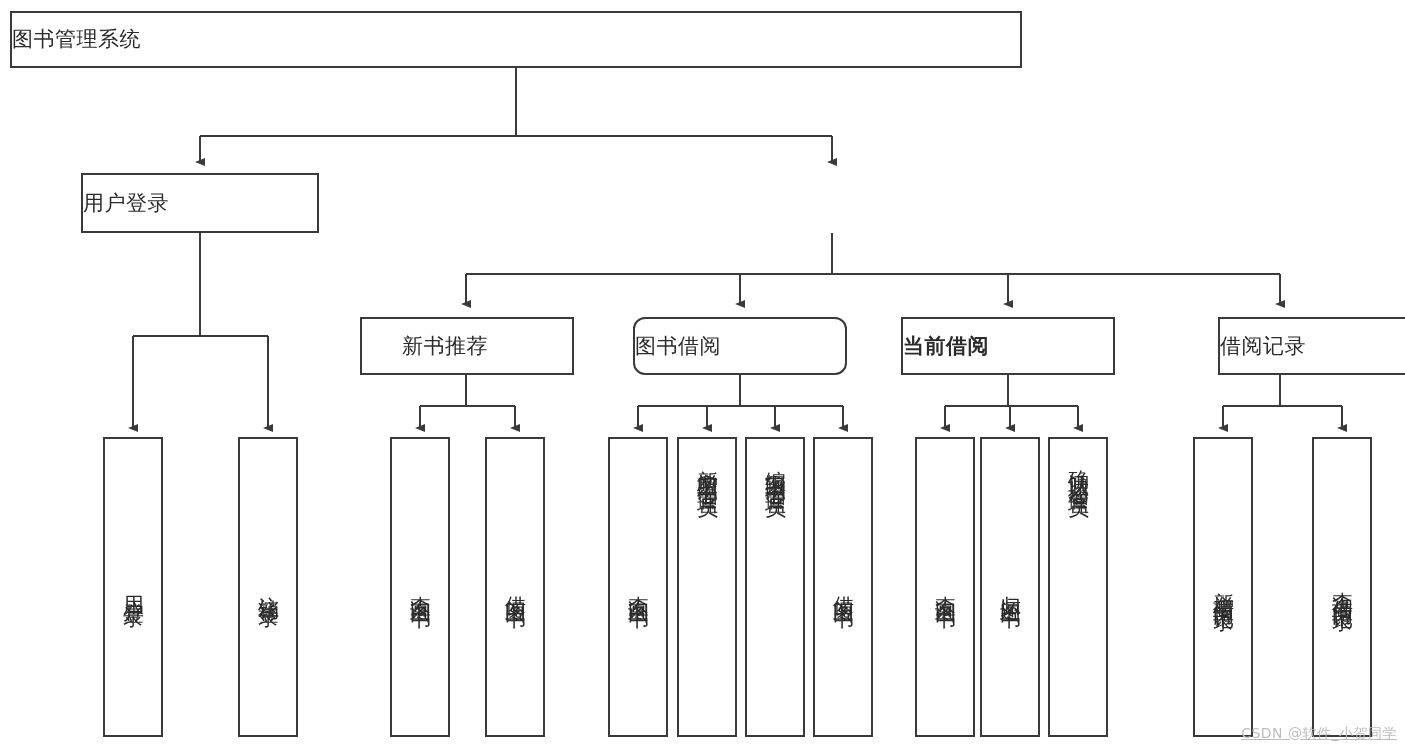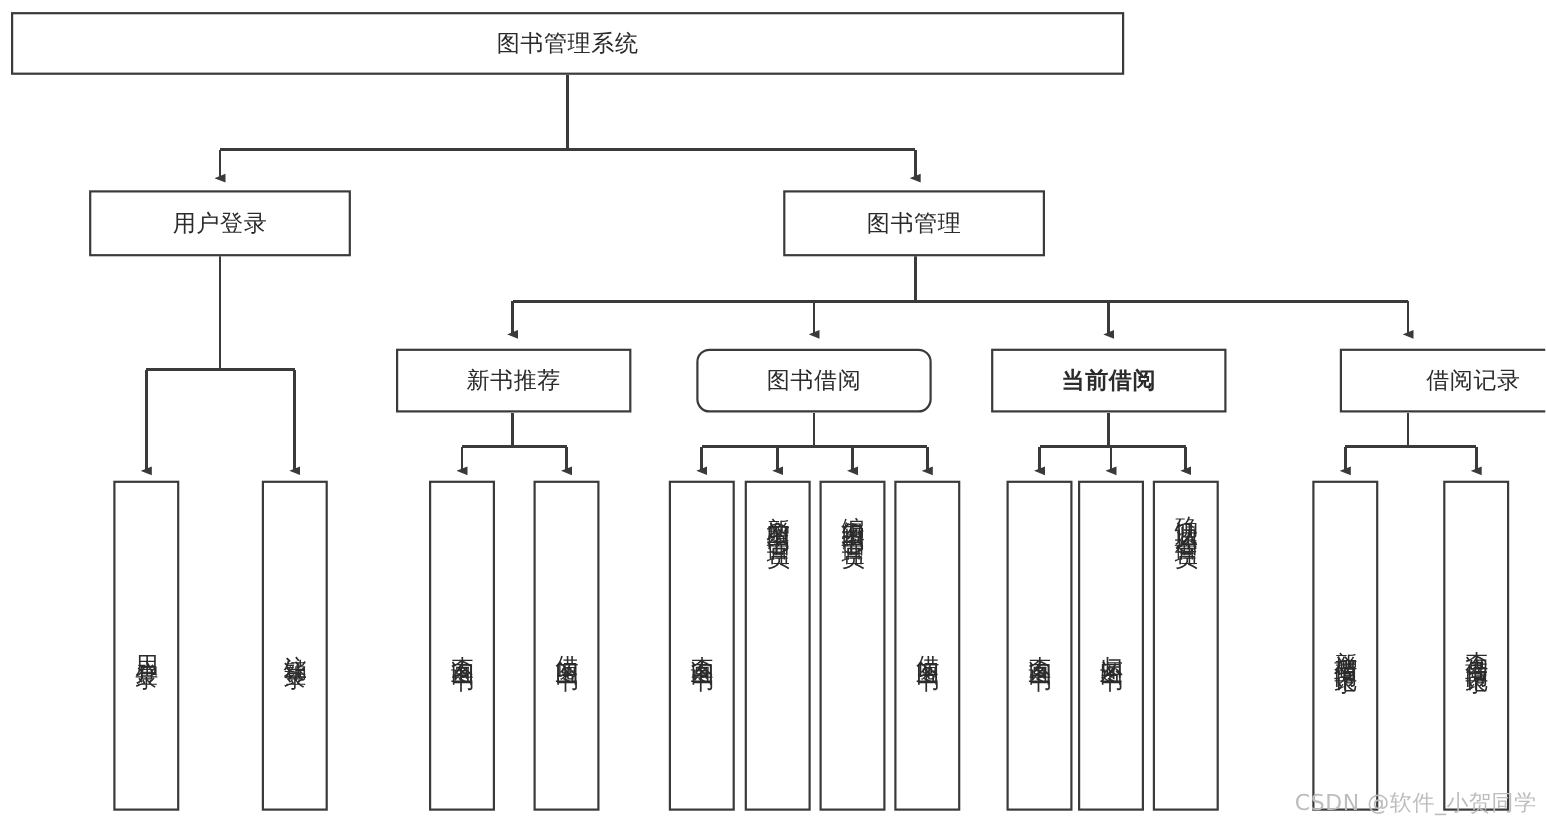--- a/index.html
+++ b/index.html
@@ -24,21 +24,21 @@
     width: 1405px;
     height: 747px;
   }
   .node {
     position: absolute;
     box-sizing: border-box;
     background: #ffffff;
     border: 2px solid #3a3a3a;
     display: flex;
     align-items: center;
-    justify-content: center;
+    justify-content: flex-start;
     z-index: 3;
   }
   .node-label {
     color: #2b2b2b;
     font-size: 21px;
     line-height: 1.15;
     letter-spacing: 0.5px;
     white-space: nowrap;
   }
   .node.vertical {
@@ -56,24 +56,25 @@
     font-size: 21px;
     letter-spacing: 4px;
     line-height: 1;
     white-space: nowrap;
   }
   .watermark {
     position: absolute;
     right: 8px;
     bottom: 4px;
     color: #bdbdbd;
-    font-size: 20px;
+    font-size: 14px;
     letter-spacing: 0.5px;
     z-index: 5;
     white-space: nowrap;
+    text-decoration: underline;
   }
 </style>
 </head>
 <body>
 
 <div id="canvas">
 
   <svg id="wires" viewBox="0 0 1405 747" xmlns="http://www.w3.org/2000/svg">
     <defs>
       <marker id="arrow" markerWidth="10" markerHeight="10" refX="5" refY="5" orient="auto" markerUnits="userSpaceOnUse">
@@ -125,25 +126,22 @@
   </svg>
 
   <div class="node" style="left:10px; top:11px; width:1012px; height:57px;">
     <span class="node-label">图书管理系统</span>
   </div>
 
   <div class="node" style="left:81px; top:173px; width:238px; height:60px;">
     <span class="node-label">用户登录</span>
   </div>
 
-  <div class="node" style="left:712px; top:173px; width:238px; height:60px;">
-    <span class="node-label">图书管理</span>
-  </div>
-
-  <div class="node" style="left:360px; top:317px; width:214px; height:58px;">
+
+  <div class="node" style="left:360px; top:317px; width:214px; height:58px;padding-left:40px;">
     <span class="node-label">新书推荐</span>
   </div>
 
   <div class="node" style="left:633px; top:317px; width:214px; height:58px;border-radius:12px;">
     <span class="node-label">图书借阅</span>
   </div>
 
   <div class="node" style="left:901px; top:317px; width:214px; height:58px;font-weight:bold;">
     <span class="node-label">当前借阅</span>
   </div>

